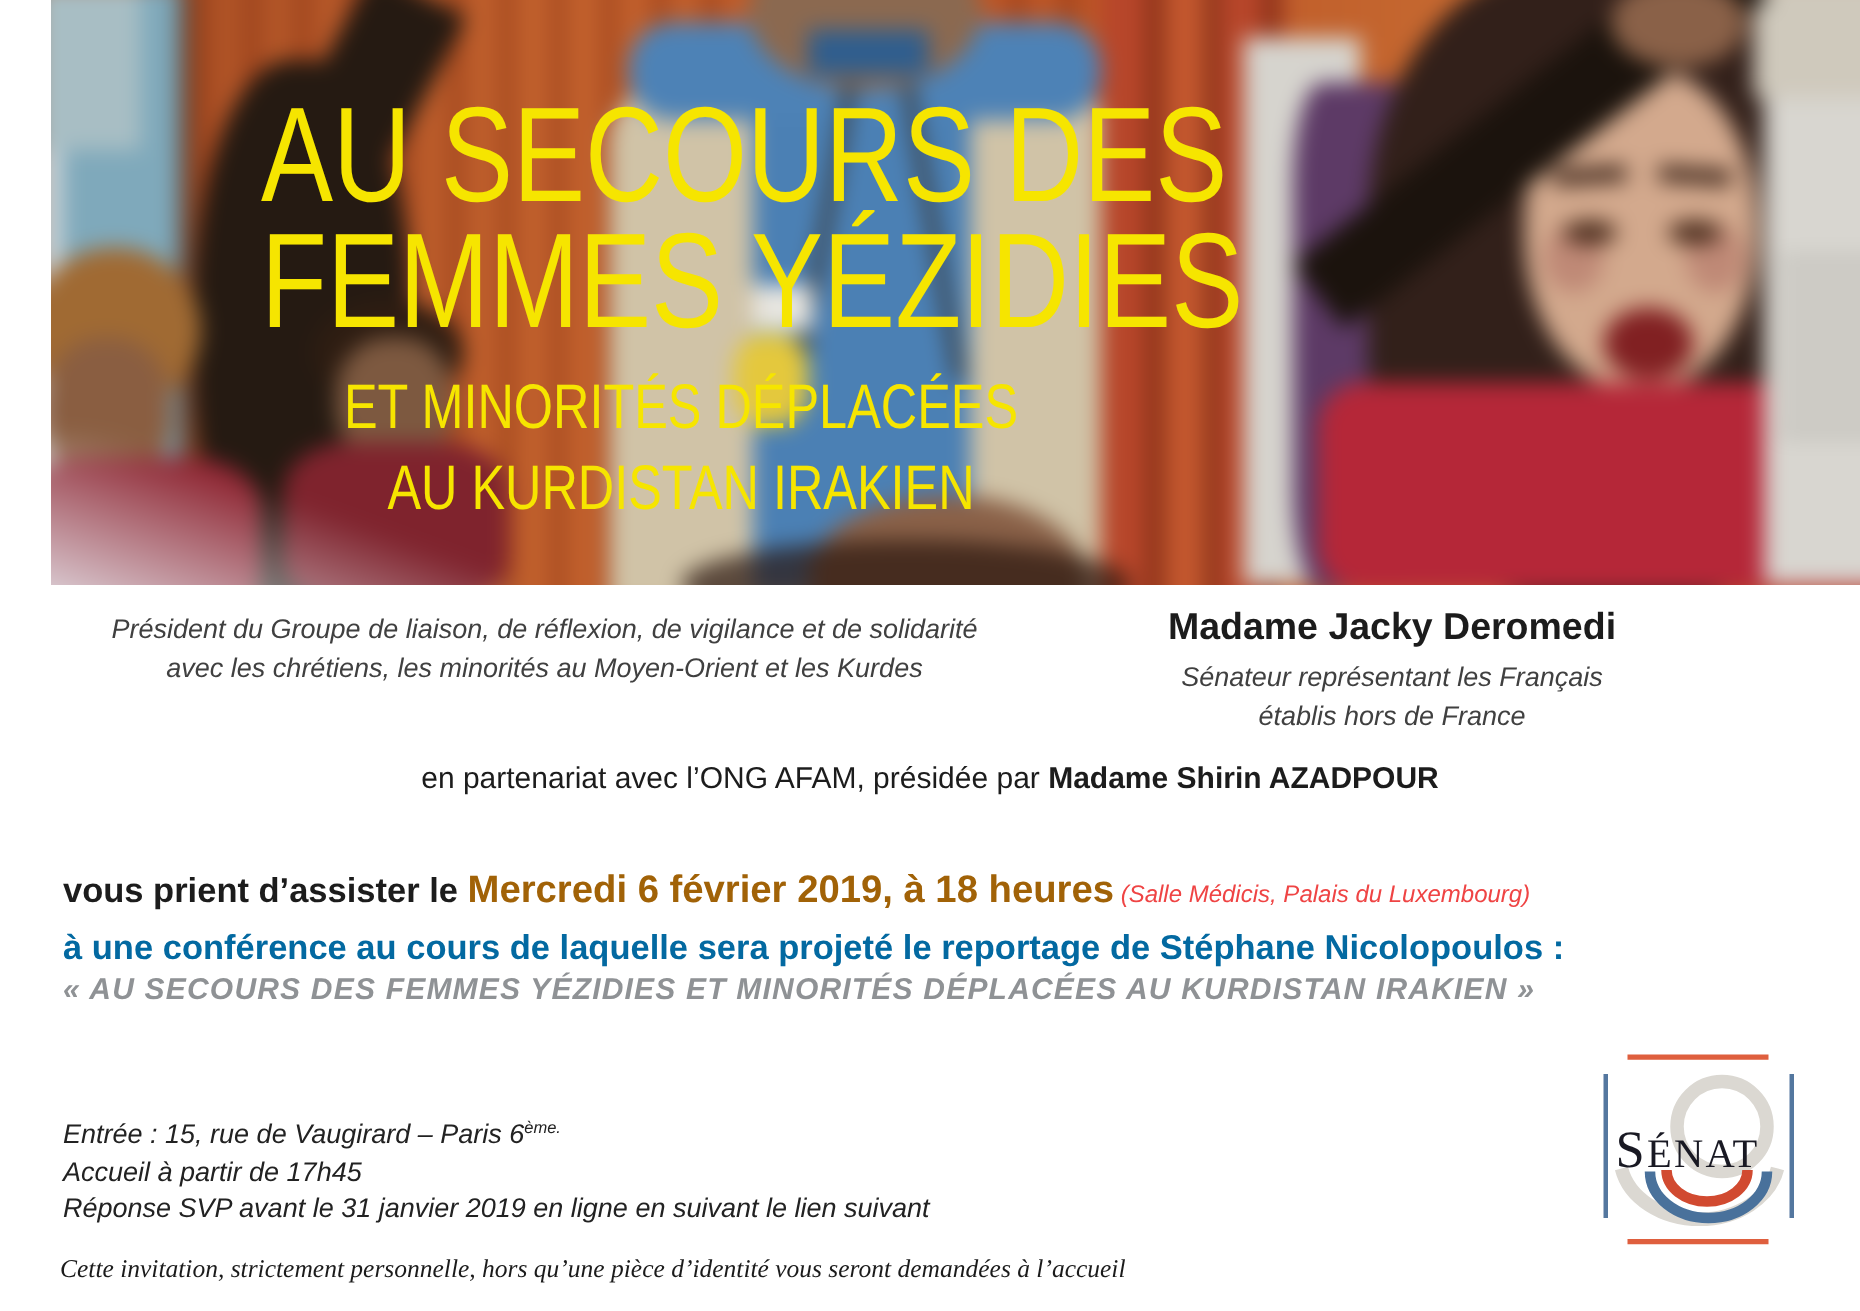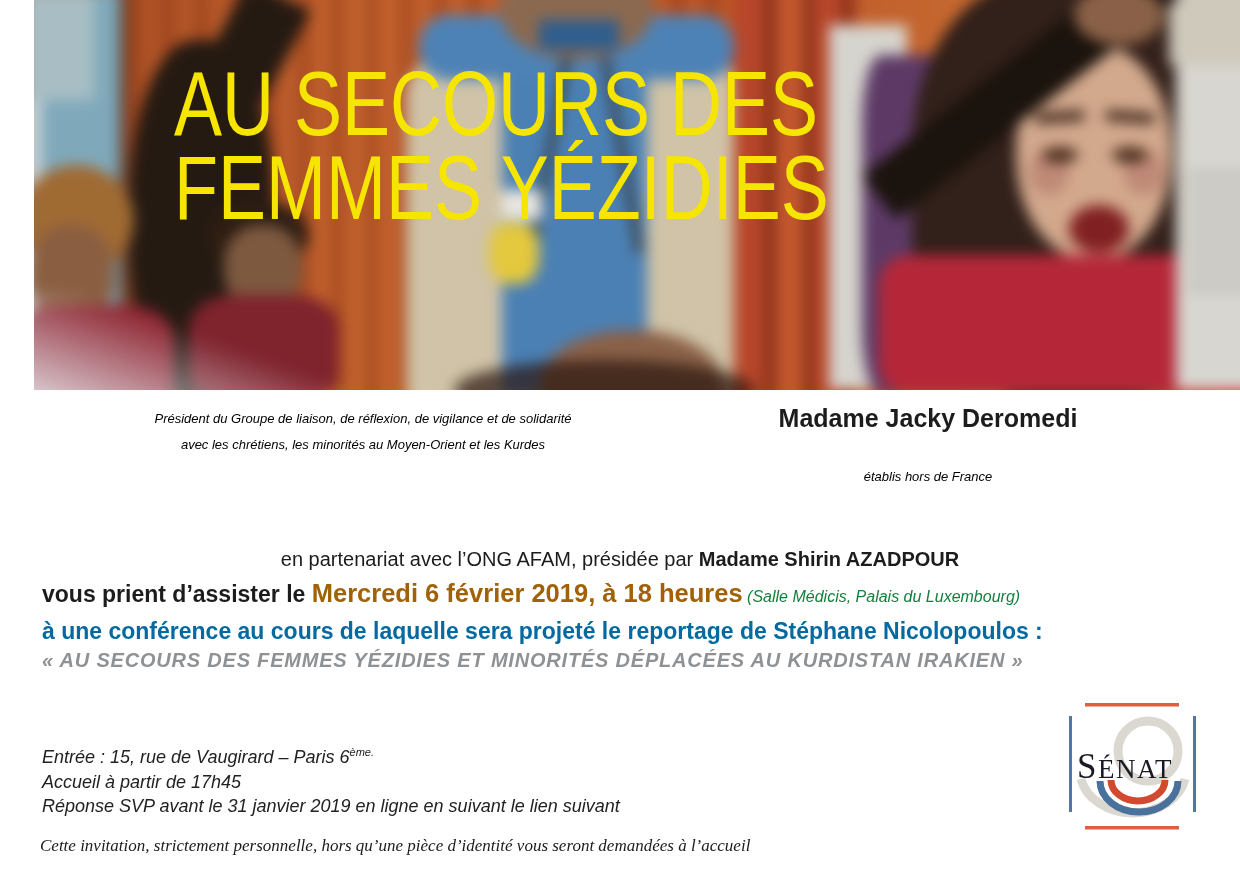--- a/index.html
+++ b/index.html
@@ -68,31 +68,31 @@
      transform:scaleX(0.80);transform-origin:50% 50%;white-space:nowrap;}
   .headline .small-wrap{margin-top:14px;}
   .headline .small{display:block;font-size:42px;line-height:54px;font-weight:400;
      transform:scaleX(0.80);transform-origin:50% 50%;white-space:nowrap;}
 
   
   .host{position:absolute;top:402px;text-align:center;}
   .host-left{left:45px;width:636px;}
   .host-right{left:700px;width:456px;}
   .host-name{font-size:25px;font-weight:bold;line-height:32px;color:#1c1c1c;}
-  .host-role{font-size:13px;font-style:italic;line-height:26px;color:#000000;margin-top:4px;}
-
-  .partnership{position:absolute;left:0;top:548px;width:1240px;text-align:center;
+  .host-role{font-size:18px;font-style:italic;line-height:26px;color:#404040;margin-top:4px;}
+
+  .partnership{position:absolute;left:0;top:508px;width:1240px;text-align:center;
      font-size:20px;color:#1c1c1c;}
   .partnership strong{font-weight:bold;}
 
   
   .inv-line1{position:absolute;left:42px;top:579px;white-space:nowrap;}
   .inv-line1 .pre{font-size:23px;font-weight:bold;color:#1c1c1c;}
   .inv-line1 .date{font-size:25.5px;font-weight:bold;color:#a16207;}
-  .inv-line1 .loc{font-size:16px;font-style:italic;color:#15803d;}
+  .inv-line1 .loc{font-size:16px;font-style:italic;color:#ef4444;}
   .inv-line2{position:absolute;left:42px;top:618px;font-size:23px;font-weight:bold;color:#0369a1;}
   .inv-quote{position:absolute;left:42px;top:649px;font-size:20px;font-weight:bold;font-style:italic;
      color:#8f9295;letter-spacing:0.8px;}
   .inv-cocktail{position:absolute;left:42px;top:684px;font-size:20px;font-style:italic;color:#2e2e2e;}
 
   .details{position:absolute;left:42px;top:740px;font-size:18px;font-style:italic;
      color:#222;line-height:24.5px;}
   .details sup{font-size:11px;}
 
   .footer-note{position:absolute;left:40px;top:836px;font-size:17px;font-style:italic;
@@ -150,34 +150,38 @@
       <div class="ph-ac-vents"></div>
       <div class="ph-wall-tr"></div>
       <div class="ph-arm2"></div>
       <div class="ph-hand-top"></div>
       <div class="ph-flare"></div>
       <div class="ph-bottom-dark"></div>
     </div>
     <div class="headline">
       <span class="big">AU SECOURS DES</span>
       <span class="big">FEMMES YÉZIDIES</span>
+      <div class="small-wrap">
+        <span class="small">ET MINORITÉS DÉPLACÉES</span>
+        <span class="small">AU KURDISTAN IRAKIEN</span>
+      </div>
     </div>
   </header>
 
   <section class="host host-left">
     <div class="host-role">
       <span>Président du Groupe de liaison, de réflexion, de vigilance et de solidarité</span><br>
       <span>avec les chrétiens, les minorités au Moyen-Orient et les Kurdes</span>
     </div>
   </section>
 
   <section class="host host-right">
     <div class="host-name">Madame Jacky Deromedi</div>
     <div class="host-role">
-      <br>
+      <span>Sénateur représentant les Français</span><br>
       <span>établis hors de France</span>
     </div>
   </section>
 
   <div class="partnership">
     <span>en partenariat avec l’ONG AFAM, présidée par </span><strong>Madame Shirin AZADPOUR</strong>
   </div>
 
   <div class="inv-line1">
     <span class="pre">vous prient d’assister le </span><span class="date">Mercredi 6 février 2019, à 18 heures</span><span class="loc"> (Salle Médicis, Palais du Luxembourg)</span>

